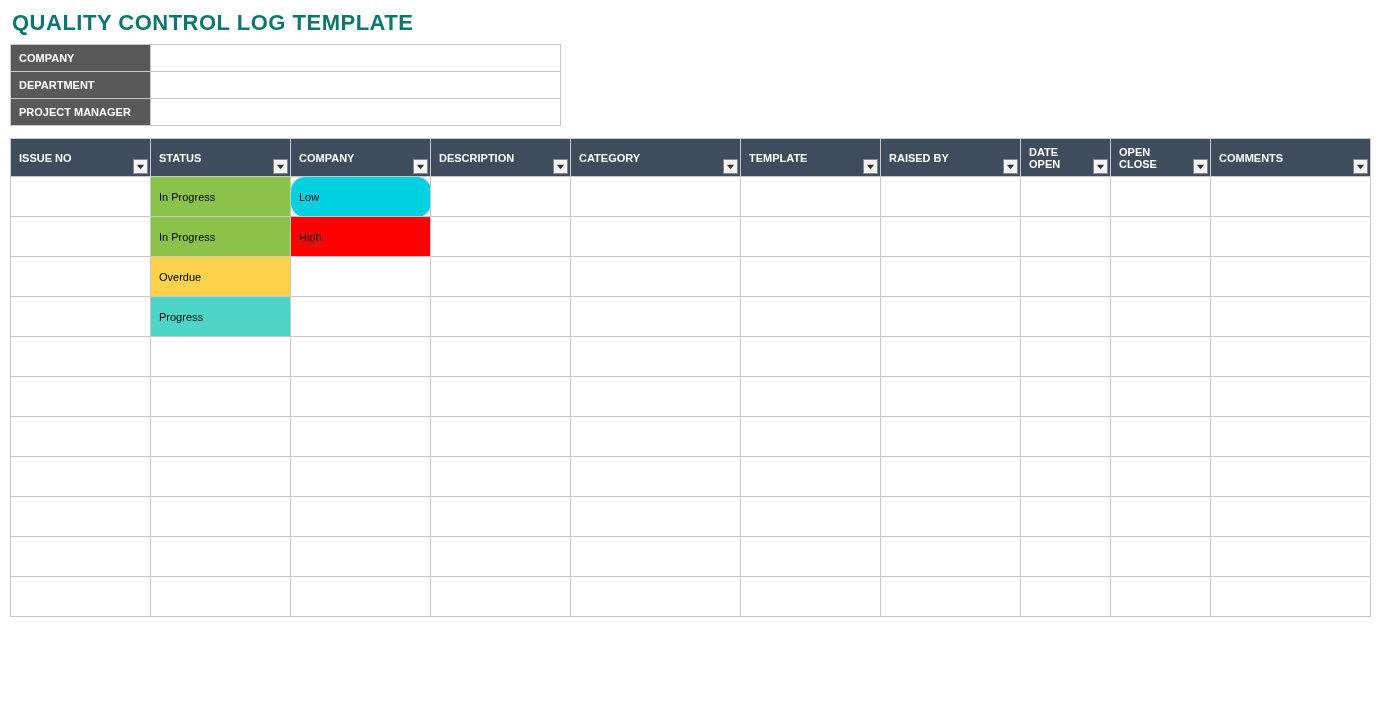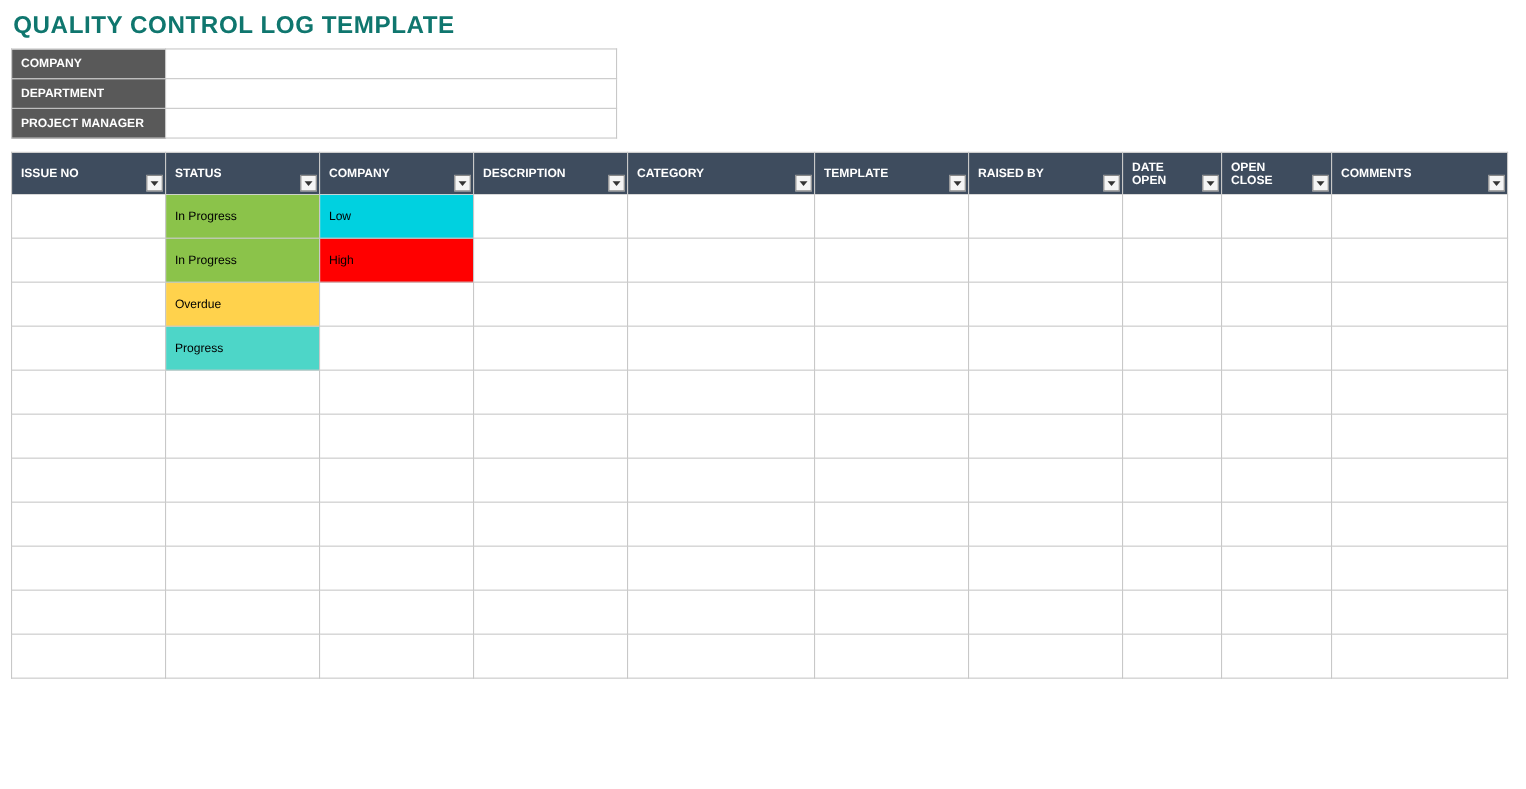--- a/index.html
+++ b/index.html
@@ -74,21 +74,21 @@
     justify-content: center;
     cursor: pointer;
   }
   .filter-btn svg { display: block; }
   .status-complete    { background: #00b15a !important; }
   .status-inprogress  { background: #8bc34a !important; }
   .status-overdue     { background: #ffd24c !important; }
   .status-needsreview { background: #a8e6dc !important; }
   .status-approved    { background: #4dd6c8 !important; }
   .priority-medium    { background: #ffb400 !important; }
-  .priority-low       { background: #00d1e0 !important; }
+  .priority-low       { background: #00d1e0 !important; border-radius: 14px; }
   .priority-high      { background: #ff0000 !important; }
 </style>
 </head>
 <body>
 
 <h1 class="title">QUALITY CONTROL LOG TEMPLATE</h1>
 
 <table class="info-table">
   <tbody>
       <tr>

